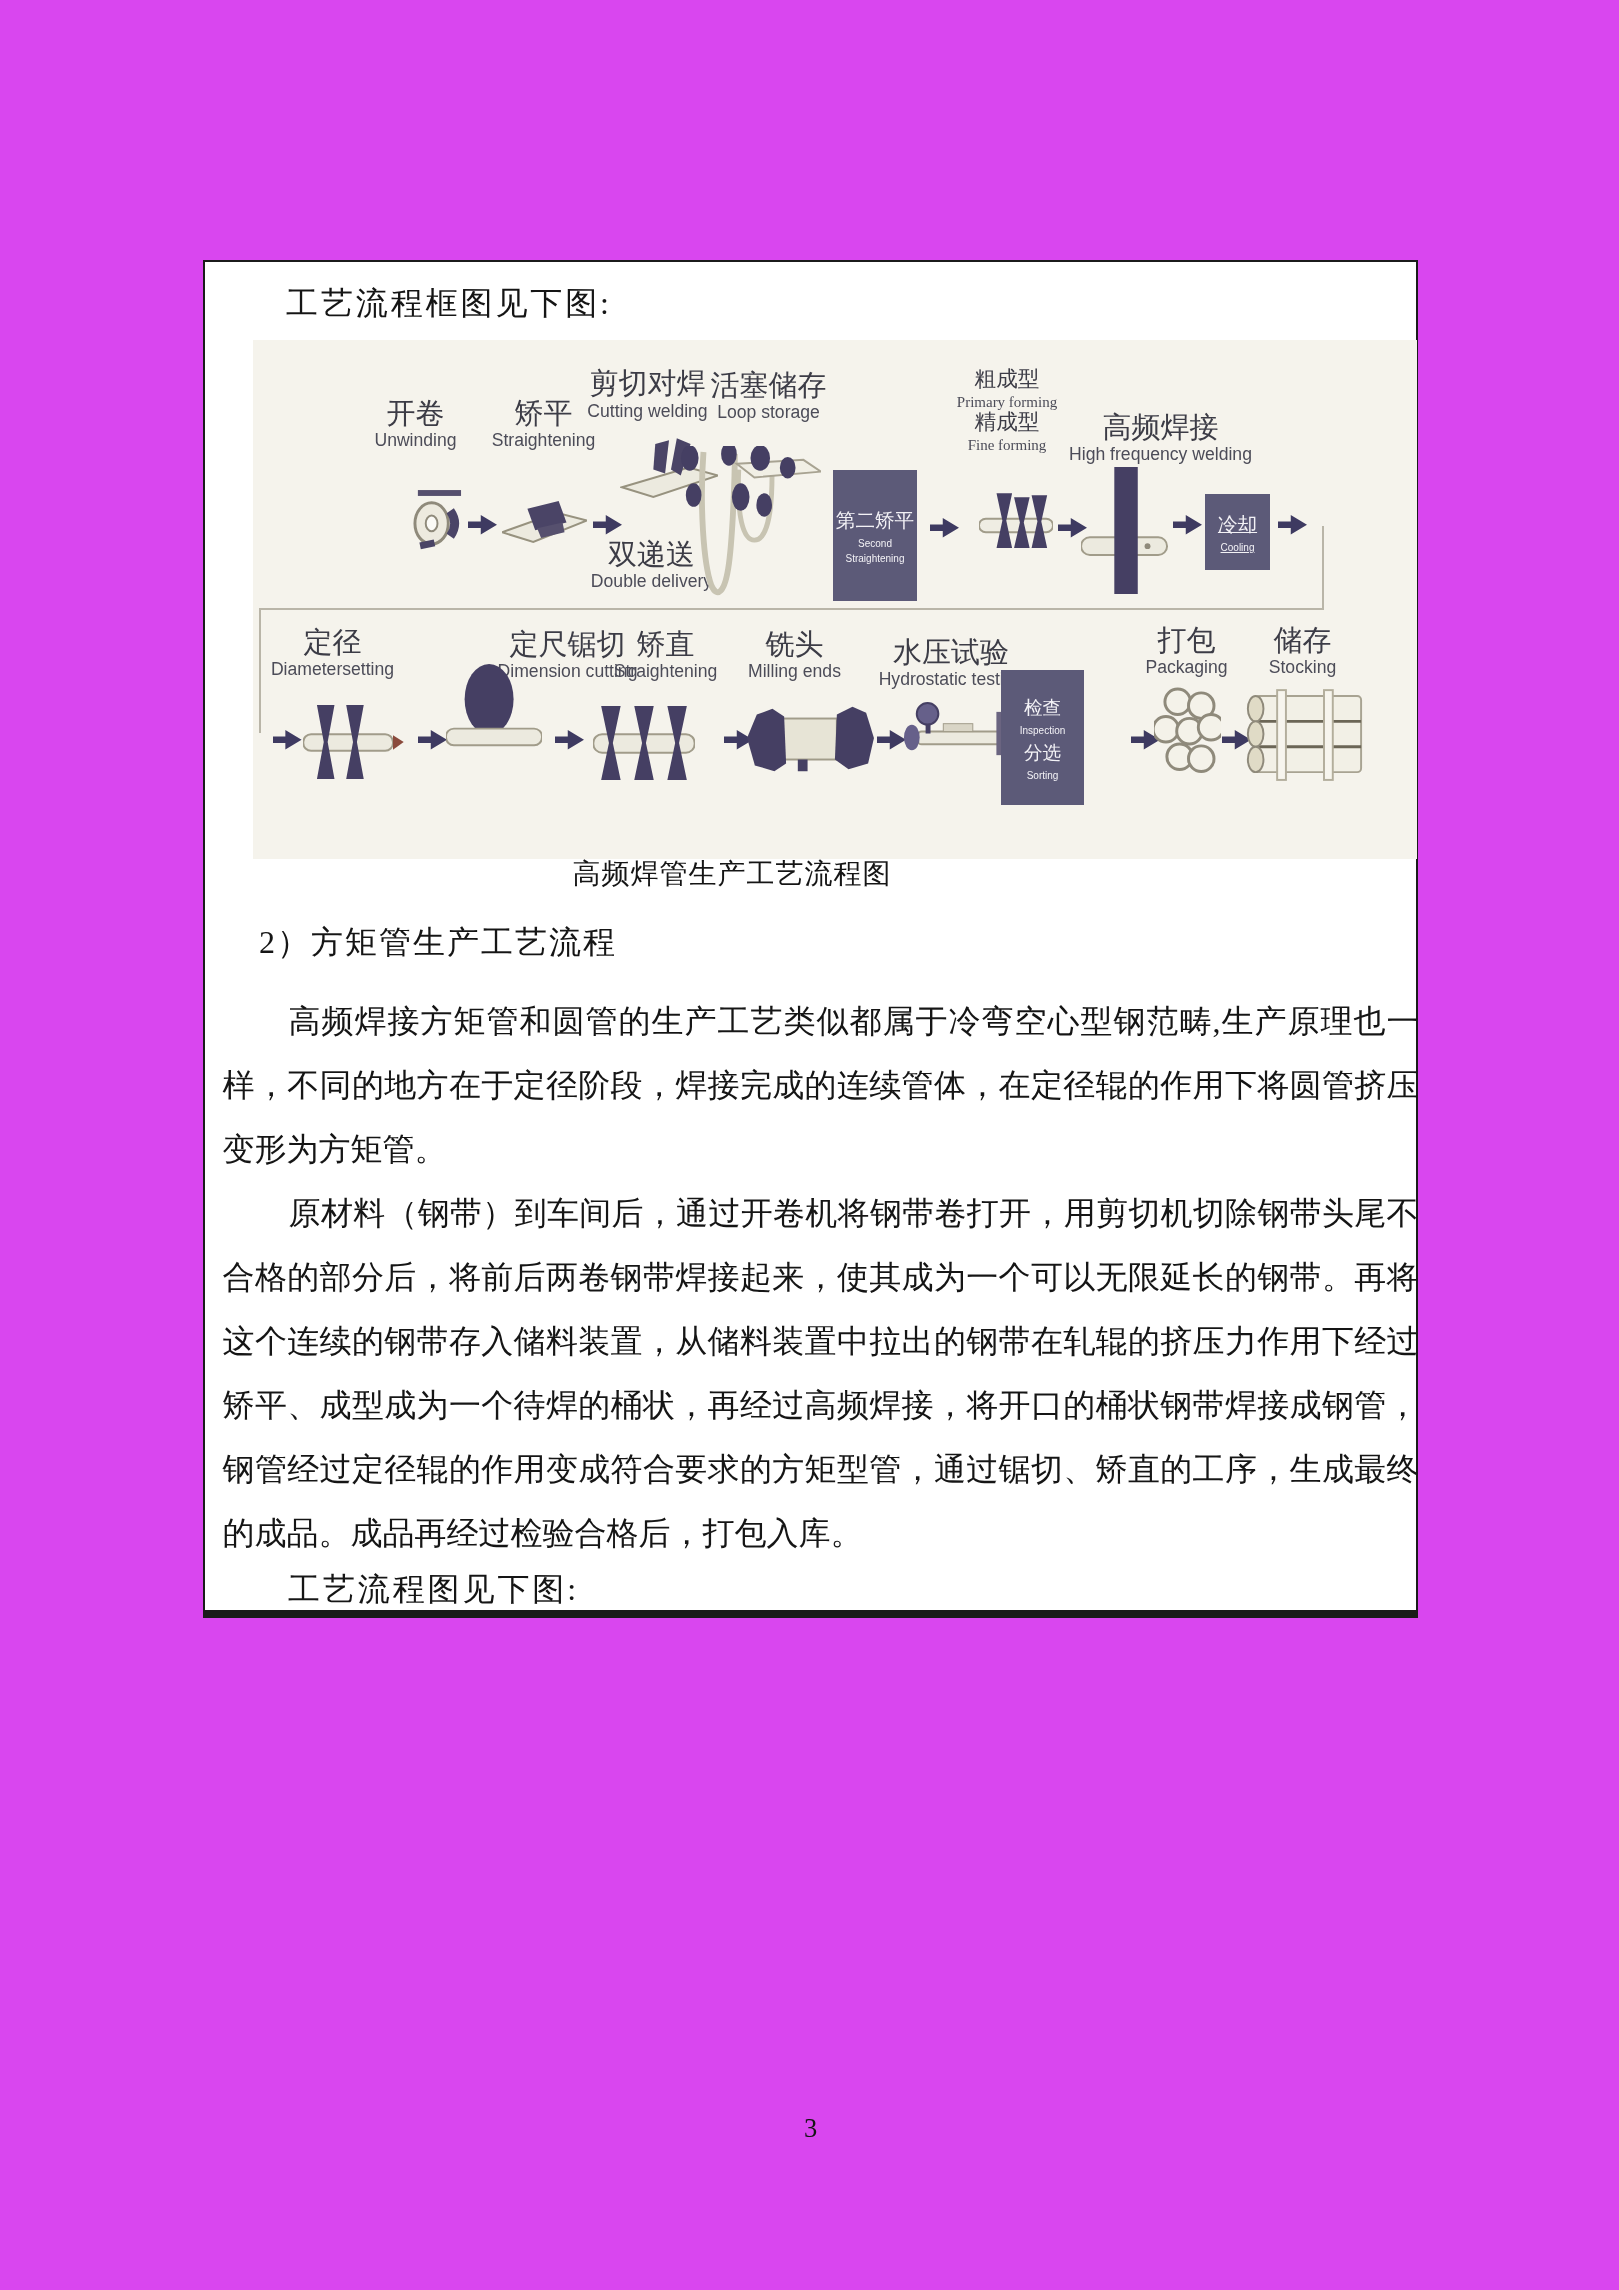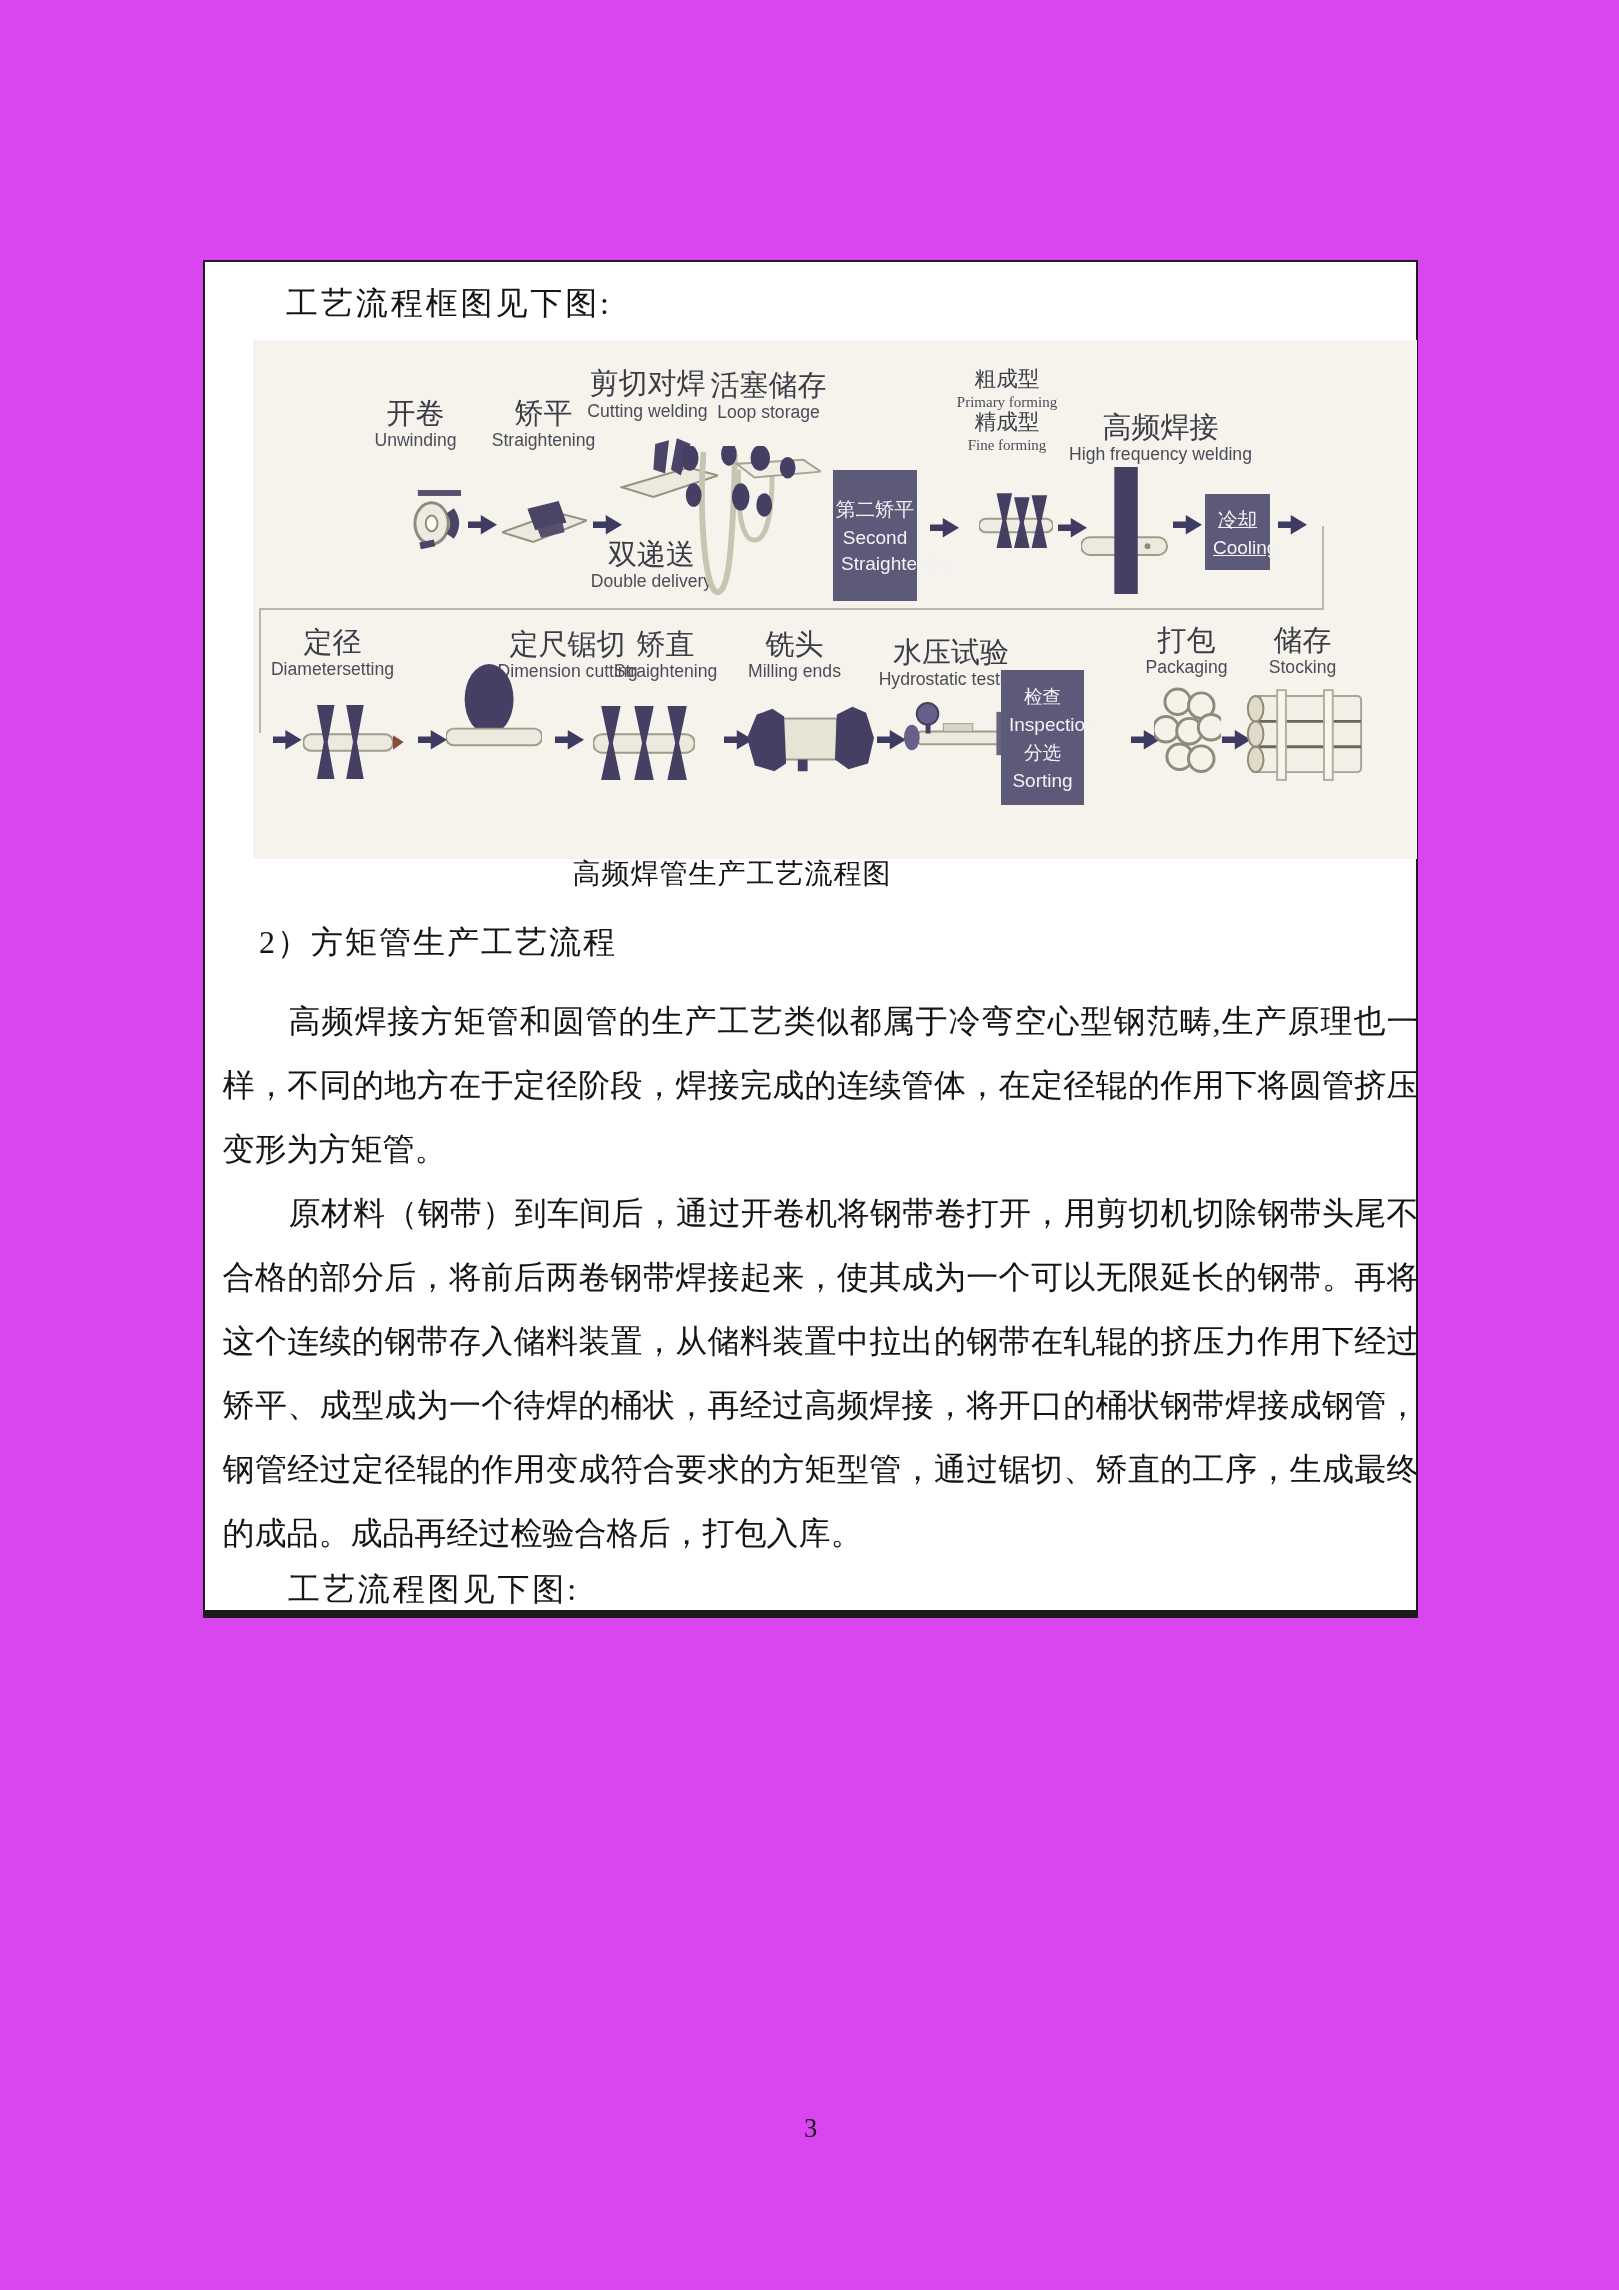--- a/index.html
+++ b/index.html
@@ -7,21 +7,21 @@
   .docbox{position:absolute;left:203px;top:260px;width:1215px;height:1358px;border:2.9px solid #1b1b1b;border-bottom-width:8.8px;box-sizing:border-box;background:#fff;}
   .intro-heading{position:absolute;left:81px;top:19.6px;font-size:32px;letter-spacing:2.9px;}
   .diagram{position:absolute;left:48px;top:78px;width:1164px;height:519px;background:#f5f3ec;}
   .lb{position:absolute;text-align:center;font-family:"Liberation Sans",sans-serif;color:#3c3c46;line-height:1.12;}
   .lb .zh{font-size:29px;}
   .lb .en{font-size:17.6px;color:#4c4c58;margin-top:2px;}
   .lb.small .zh{font-size:21.6px;}
   .lb.small .en{font-size:15px;font-family:Liberation Serif, serif;}
   .stagebox{position:absolute;background:#5c5a78;color:#f3f2f6;text-align:center;font-family:"Liberation Sans",sans-serif;display:flex;flex-direction:column;justify-content:center;}
   .stagebox .zh{font-size:19.6px;margin:2px 0;}
-  .stagebox .en{font-size:19px;margin:2px 8px;}
+  .stagebox .en{font-size:10px;margin:2px 8px;}
   .arw{position:absolute;width:29px;height:23.5px;background:#3e3a61;clip-path:polygon(0 36%,44% 36%,44% 8%,100% 50%,44% 92%,44% 64%,0 64%);}
   .conn{position:absolute;background:#b9b5a8;}
   .icon{position:absolute;}
   .caption{position:absolute;left:282px;top:593px;width:490px;text-align:center;font-size:28px;letter-spacing:1px;}
   .section-heading{position:absolute;left:54px;top:659px;font-size:32px;letter-spacing:2px;}
   .bodytext{position:absolute;left:17.6px;top:727px;width:1196px;font-size:32px;line-height:64px;text-align:justify;}
   .bodytext p{margin:0;text-indent:66px;}
   .outro-heading{position:absolute;left:83px;top:1306px;font-size:32px;letter-spacing:2.9px;}
   .pagenum{position:absolute;left:203px;top:2113px;width:1215px;text-align:center;font-size:26.5px;}
 </style>

